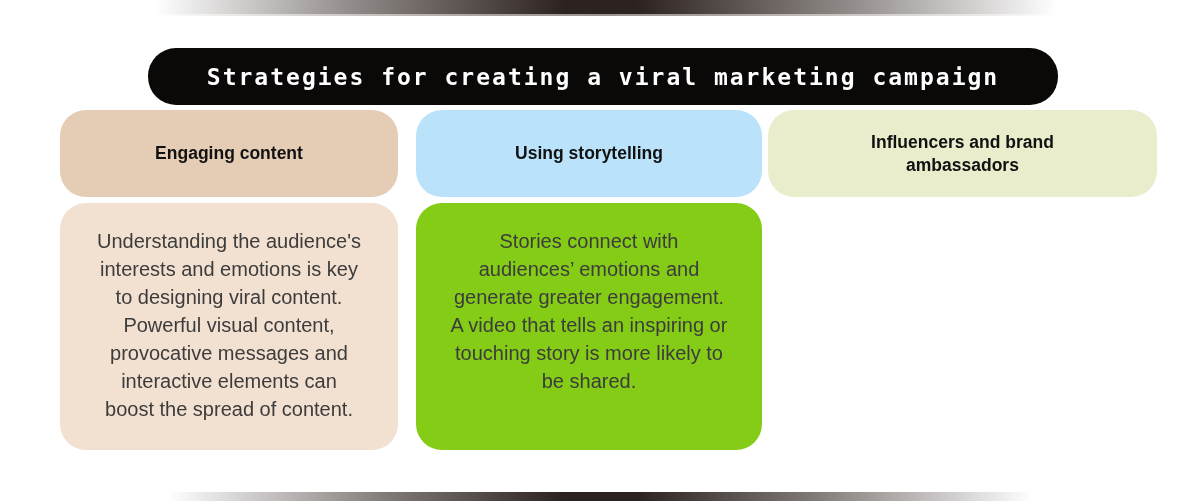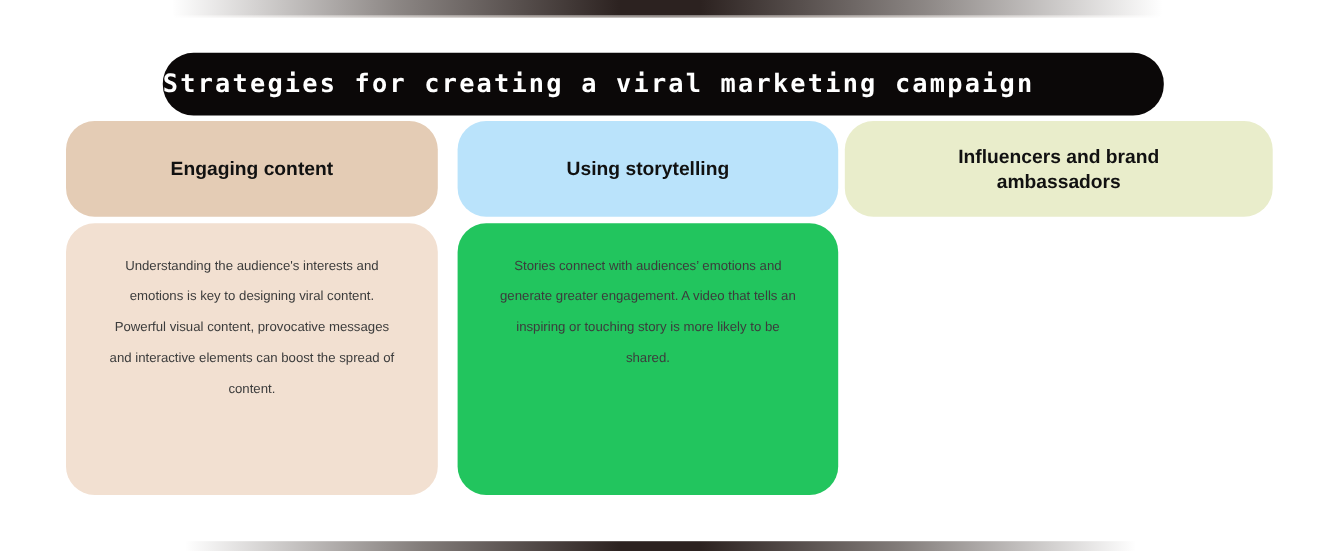--- a/index.html
+++ b/index.html
@@ -25,21 +25,21 @@
     background-image:
       linear-gradient(90deg, rgba(46,36,32,0) 14%, rgba(46,36,32,0.6) 32%, #2c2220 47%, #2c2220 53%, rgba(46,36,32,0.6) 68%, rgba(46,36,32,0) 86%);
     background-size: 100% 9px;
     background-position: 0 1px;
     background-repeat: no-repeat;
   }
   .title-pill {
     position: absolute; top: 48px; left: 148px;
     width: 910px; height: 57px;
     border-radius: 28px;
-    display: flex; align-items: center; justify-content: flex-start;
+    display: flex; align-items: center; justify-content: center;
   }
   .title-pill span {
     font-family: "DejaVu Sans Mono", monospace;
     font-weight: 700;
     font-size: 23px;
     letter-spacing: 2px;
     white-space: nowrap;
   }
   .columns {
     position: absolute; top: 110px; left: 60px;
@@ -59,21 +59,21 @@
     line-height: 23px;
     color: #111111;
     padding: 0 40px;
   }
   .col-header span { max-width: 252px; display: inline-block; }
   .col-body {
     height: 247px;
     border-radius: 26px;
     padding: 24px 34px 0 34px;
     text-align: center;
-    font-size: 12px;
+    font-size: 20px;
     line-height: 28px;
     color: #3c3c3c;
   }
 </style>
 </head>
 <body>
 
 <div class="top-bar"></div>
 
 <div class="title-pill" style="background-color: rgb(11, 8, 8);">
@@ -86,21 +86,21 @@
     <div class="col-header" style="background-color: rgb(228, 204, 181);">
       <span>Engaging content</span>
     </div>
     <div class="col-body" style="background-color: rgb(242, 224, 209);">Understanding the audience's interests and emotions is key to designing viral content. Powerful visual content, provocative messages and interactive elements can boost the spread of content.</div>
   </div>
 
   <div class="col col-2">
     <div class="col-header" style="background-color: rgb(186, 227, 251);">
       <span>Using storytelling</span>
     </div>
-    <div class="col-body" style="background-color: #22c55e;">Stories connect with audiences’ emotions and generate greater engagement. A video that tells an inspiring or touching story is more likely to be shared.</div>
+    <div class="col-body" style="background-color: #84cc16;">Stories connect with audiences’ emotions and generate greater engagement. A video that tells an inspiring or touching story is more likely to be shared.</div>
   </div>
 
   <div class="col col-3">
     <div class="col-header" style="background-color: rgb(233, 237, 203);">
       <span>Influencers and brand ambassadors</span>
     </div>
   </div>
 
 </div>
 

